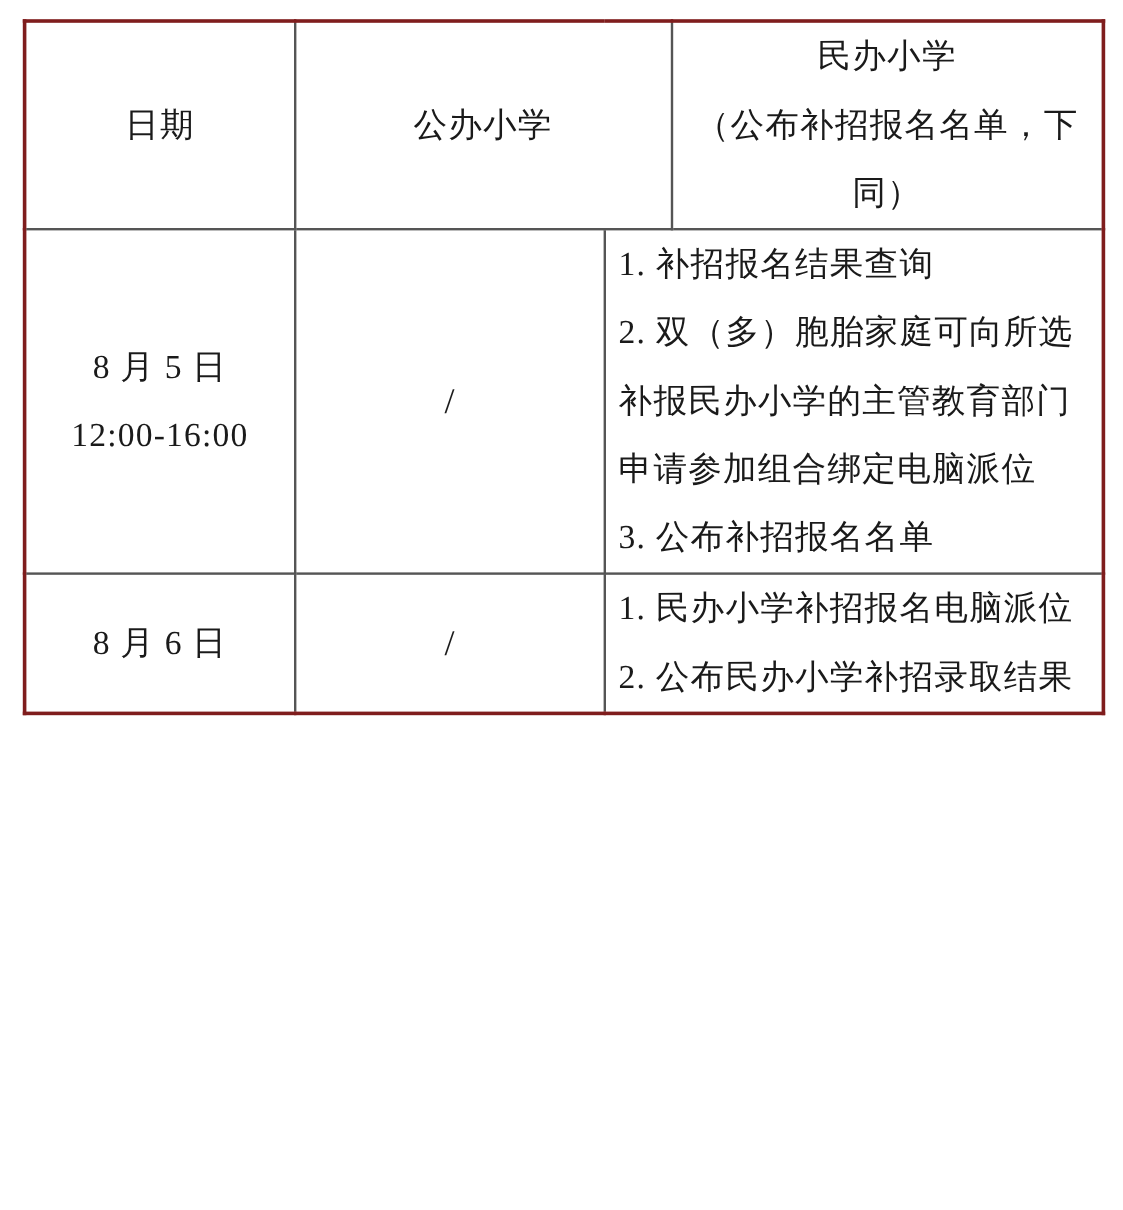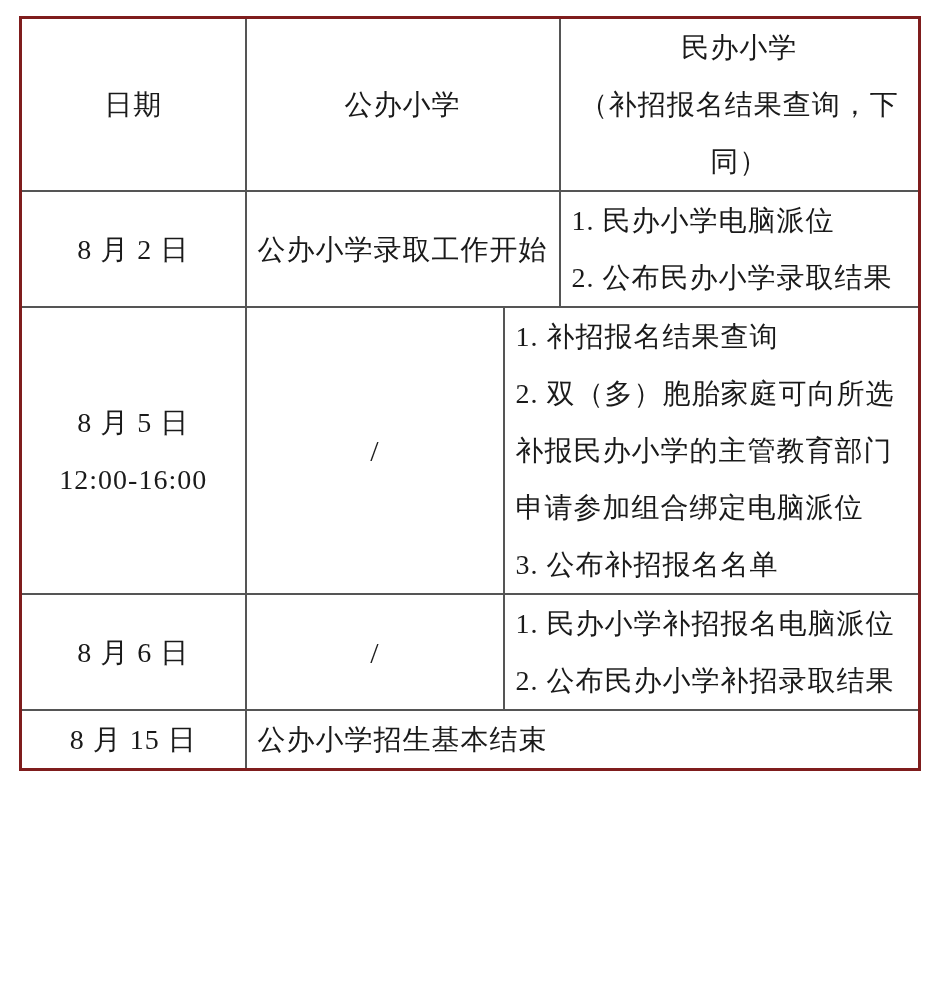--- a/index.html
+++ b/index.html
@@ -41,33 +41,25 @@
     <col style="width:56px">
     <col style="width:360px">
   </colgroup>
 
   <tbody>
       <tr style="height:115px">
     <td>日期</td>
     <td colspan="2">公办小学</td>
     <td>
       <span class="line">民办小学</span>
-      <span class="line">（补招报名结果查询，下同）</span>
+      <span class="line">（公布补招报名名单，下同）</span>
     </td>
   </tr>
 
 
-  <tr style="height:113px">
-    <td>8 月 2 日</td>
-    <td colspan="2" class="left">公办小学录取工作开始</td>
-    <td class="left">
-      <span class="line">1. 民办小学电脑派位</span>
-      <span class="line">2. 公布民办小学录取结果</span>
-    </td>
-  </tr>
 
 
   <tr style="height:284px">
     <td>
       <span class="line">8 月 5 日</span>
       <span class="line">12:00-16:00</span>
     </td>
     <td class="slash">/</td>
     <td colspan="2" class="left">
       <span class="line">1. 补招报名结果查询</span>
@@ -79,18 +71,14 @@
   <tr style="height:90px">
     <td>8 月 6 日</td>
     <td class="slash">/</td>
     <td colspan="2" class="left">
       <span class="line">1. 民办小学补招报名电脑派位</span>
       <span class="line">2. 公布民办小学补招录取结果</span>
     </td>
   </tr>
 
 
-  <tr style="height:58px">
-    <td>8 月 15 日</td>
-    <td colspan="3" class="left">公办小学招生基本结束</td>
-  </tr>
 </tbody>
   </table>
 
 </body></html>

